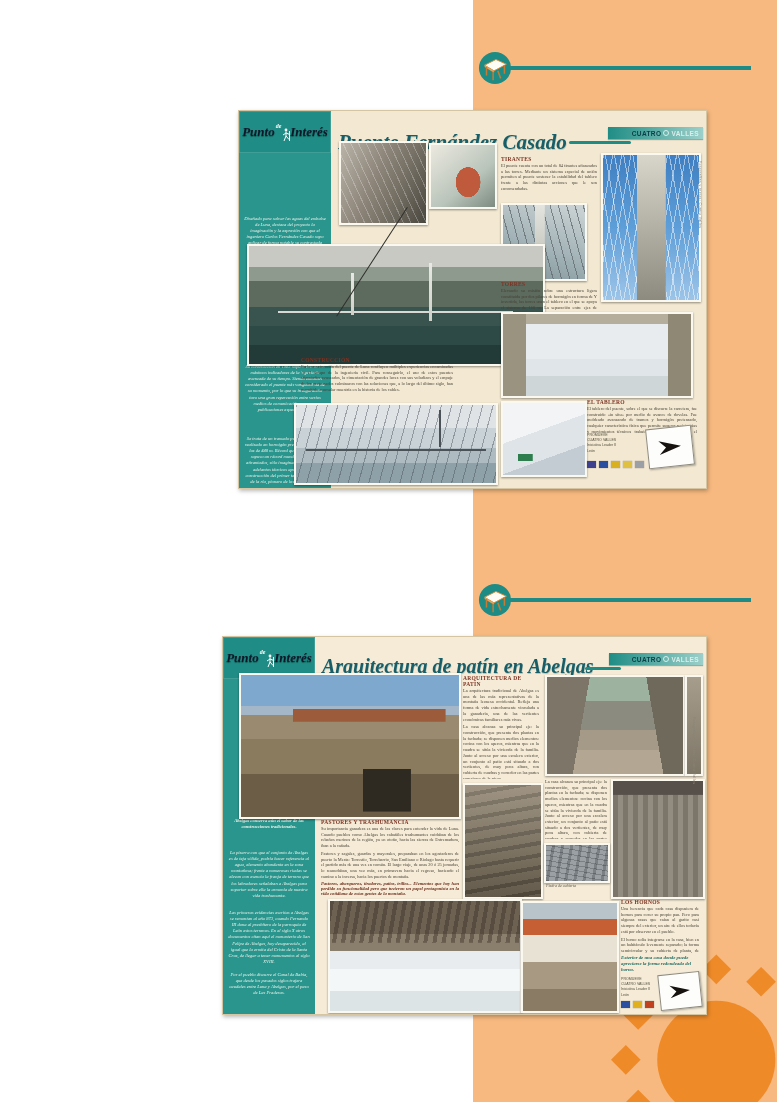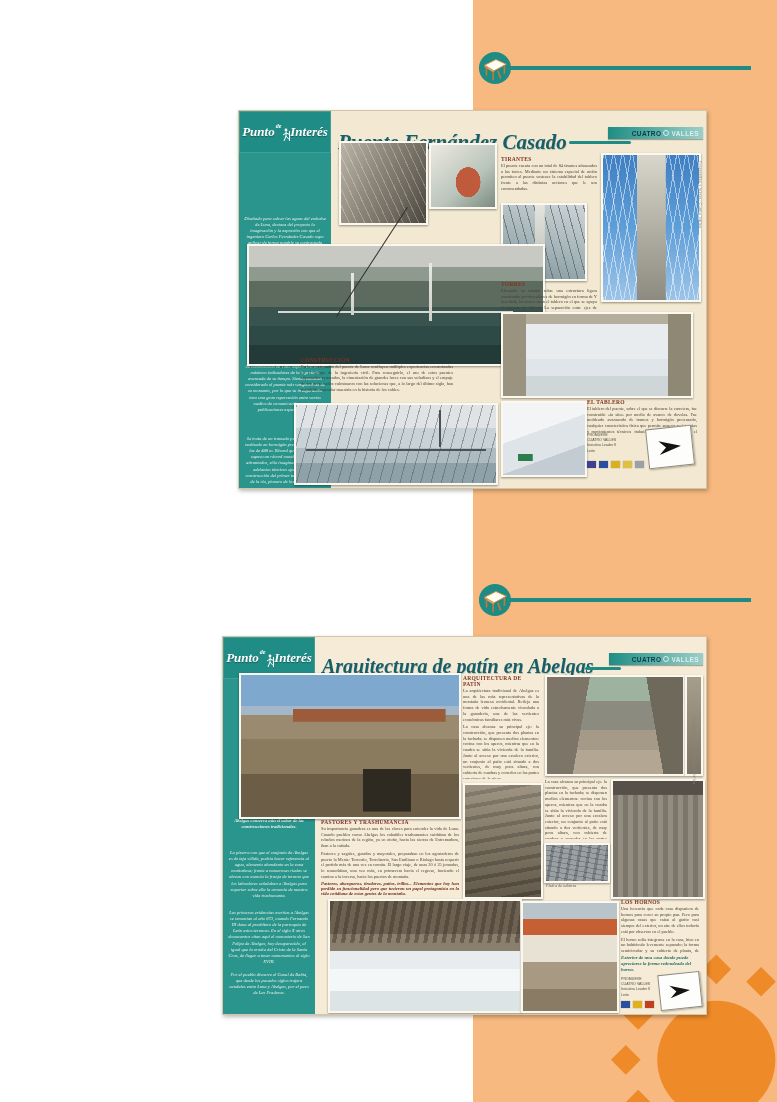--- a/index.html
+++ b/index.html
@@ -4,21 +4,21 @@
 <style>
   html,body{margin:0;padding:0;background:#fff;}
   .page{position:relative;width:777px;height:1102px;background:#ffffff;overflow:hidden;font-family:"Liberation Serif",serif;}
   .band{position:absolute;left:473px;top:0;width:304px;height:1102px;background:#F7B97F;}
   .divider{position:absolute;left:478px;display:flex;align-items:center;}
   .divline{width:242px;height:4px;background:#1E8C84;margin-left:-3px;}
   .sun{position:absolute;right:-30px;bottom:-34px;}
   
   .poster{position:absolute;background:#F3E8D1;border:1px solid #D6C5A2;box-shadow:1px 2px 4px rgba(0,0,0,.28);overflow:hidden;}
   .logo-box{position:absolute;left:0;top:0;width:92px;height:42px;background:#1F8D85;display:flex;align-items:center;justify-content:center;box-shadow:inset 0 0 0 1px rgba(255,255,255,.15);}
-  .lg-punto,.lg-interes{font:italic bold 13px "Liberation Serif",serif;color:#ffffff;text-shadow:0 1px 1px rgba(0,0,0,.35);}
+  .lg-punto,.lg-interes{font:italic bold 13px "Liberation Serif",serif;color:#0f172a;text-shadow:0 1px 1px rgba(0,0,0,.35);}
   .lg-de{font:italic bold 6px "Liberation Serif",serif;color:#fff;position:relative;top:-6px;margin:0 1px;}
   .hiker{position:relative;top:3px;margin:0 -1px;}
   .title{position:absolute;font:italic bold 21px "Liberation Serif",serif;color:#175E68;white-space:nowrap;text-shadow:.5px .5px 0 rgba(23,94,104,.25);}
   .swoosh{position:absolute;height:3px;background:#1E8C84;border-radius:2px;}
   .cv-bar{position:absolute;height:12px;background:linear-gradient(90deg,#1f8d85,#9ccfc9);display:flex;align-items:center;justify-content:flex-end;padding:0 4px;gap:2px;box-shadow:0 1px 1px rgba(0,0,0,.3);}
   .cv-cuatro{font:bold 6.5px "Liberation Sans",sans-serif;color:#083f46;letter-spacing:.4px;}
   .cv-circle{width:4px;height:4px;border:1px solid #d8eeea;border-radius:50%;}
   .cv-valles{font:bold 6.5px "Liberation Sans",sans-serif;color:#d9efec;letter-spacing:.4px;}
   .sidebar{position:absolute;left:0;top:42px;bottom:0;width:92px;background:#2A958D;}
   .side-p{position:absolute;font:italic 4.6px "Liberation Serif",serif;line-height:1.35;color:#EDF4EC;text-align:center;overflow:hidden;}

